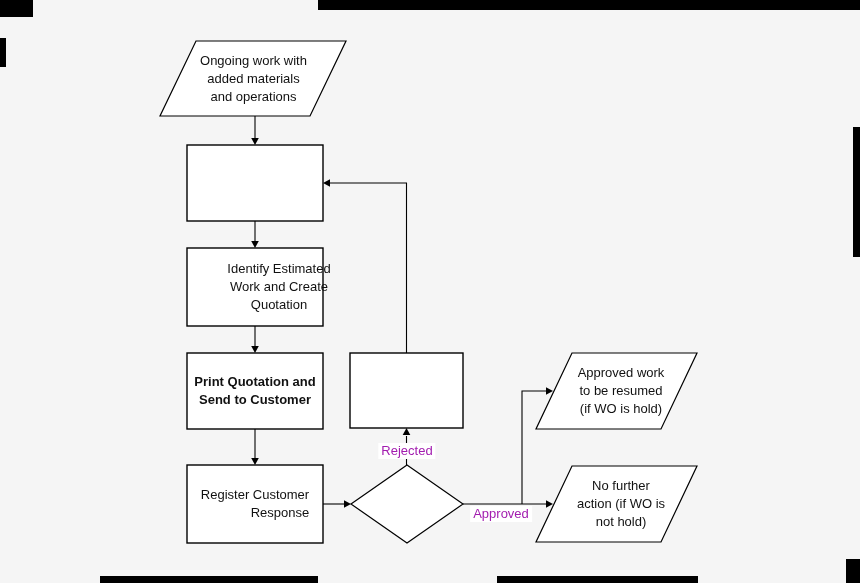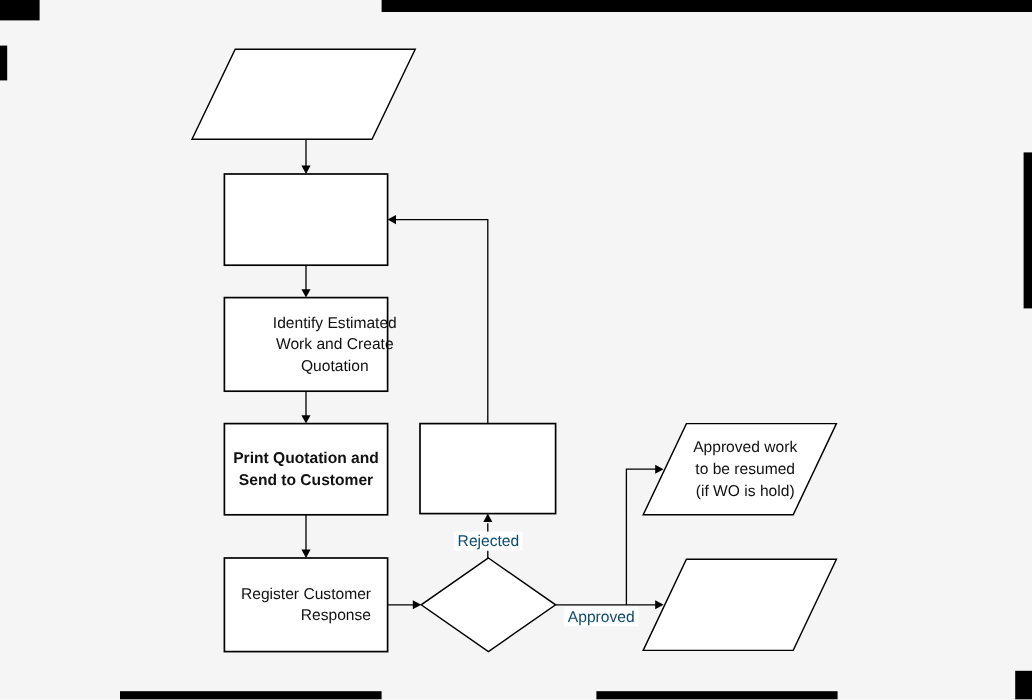--- a/index.html
+++ b/index.html
@@ -21,21 +21,21 @@
     font-size: 13px;
     line-height: 18px;
     color: #111111;
     white-space: pre-line;
     pointer-events: none;
   }
   .edge-label {
     position: absolute;
     transform: translateX(-50%);
     background: #ffffff;
-    color: #0c4a6e;
+    color: #a21caf;
     font-size: 13px;
     line-height: 16px;
     padding: 0 3px;
     white-space: nowrap;
   }
   .artifact {
     position: absolute;
     background: #000000;
   }
   .shape { fill: #ffffff; stroke: #000000; }
@@ -73,30 +73,36 @@
     <rect class="shape" stroke-width="1.4" x="187" y="145" width="136" height="76"></rect>
     <rect class="shape" stroke-width="1.4" x="187" y="248" width="136" height="78"></rect>
     <rect class="shape" stroke-width="1.4" x="187" y="353" width="136" height="76"></rect>
     <rect class="shape" stroke-width="1.4" x="187" y="465" width="136" height="78"></rect>
     <rect class="shape" stroke-width="1.4" x="350" y="353" width="113" height="75"></rect>
     <polygon class="shape" stroke-width="1.2" points="407,465 463,504 407,543 351,504"></polygon>
     <polygon class="shape" stroke-width="1.2" points="572,353 697,353 661,429 536,429"></polygon>
     <polygon class="shape" stroke-width="1.2" points="572,466 697,466 661,542 536,542"></polygon>
   </svg>
 
+  <div class="node-label" style="left:161px; top:41px;  width:185px; height:75px;">Ongoing work with
+added materials
+and operations</div>
   <div class="node-label" style="left:187px; top:248px; width:136px; height:78px;padding-left:24px;">Identify Estimated
 Work and Create
 Quotation</div>
   <div class="node-label" style="left:187px; top:353px; width:136px; height:76px;font-weight:bold;">Print Quotation and
 Send to Customer</div>
   <div class="node-label" style="left:187px; top:465px; width:136px; height:78px;text-align:right;">Register Customer
 Response</div>
   <div class="node-label" style="left:551px; top:353px; width:140px; height:76px;">Approved work
 to be resumed
 (if WO is hold)</div>
+  <div class="node-label" style="left:551px; top:466px; width:140px; height:76px;">No further
+action (if WO is
+not hold)</div>
 
   <div class="edge-label" style="left:407px; top:443px;">Rejected</div>
   <div class="edge-label" style="left:501px; top:506px;">Approved</div>
 
   <div class="artifact" style="left:0px;   top:0px;   width:33px;  height:17px;"></div>
   <div class="artifact" style="left:0px;   top:38px;  width:6px;   height:29px;"></div>
   <div class="artifact" style="left:318px; top:0px;   width:542px; height:10px;"></div>
   <div class="artifact" style="left:853px; top:127px; width:7px;   height:130px;"></div>
   <div class="artifact" style="left:846px; top:559px; width:14px;  height:24px;"></div>
   <div class="artifact" style="left:100px; top:576px; width:218px; height:7px;"></div>

